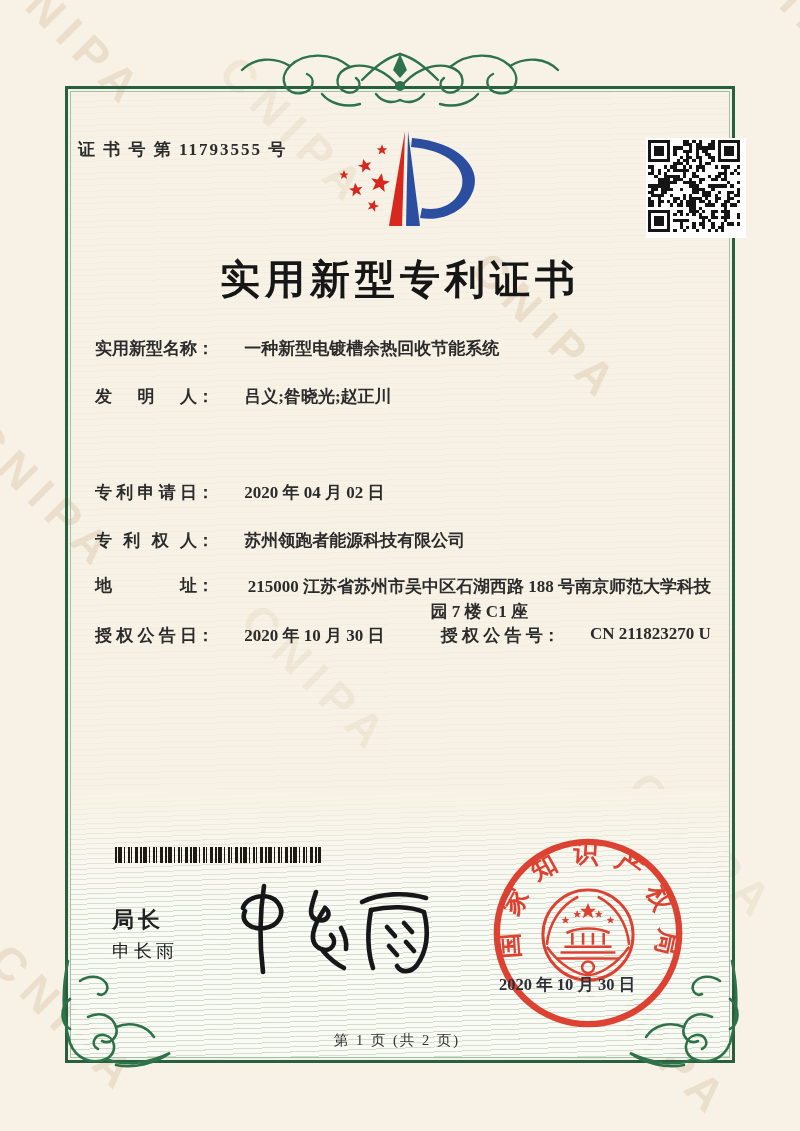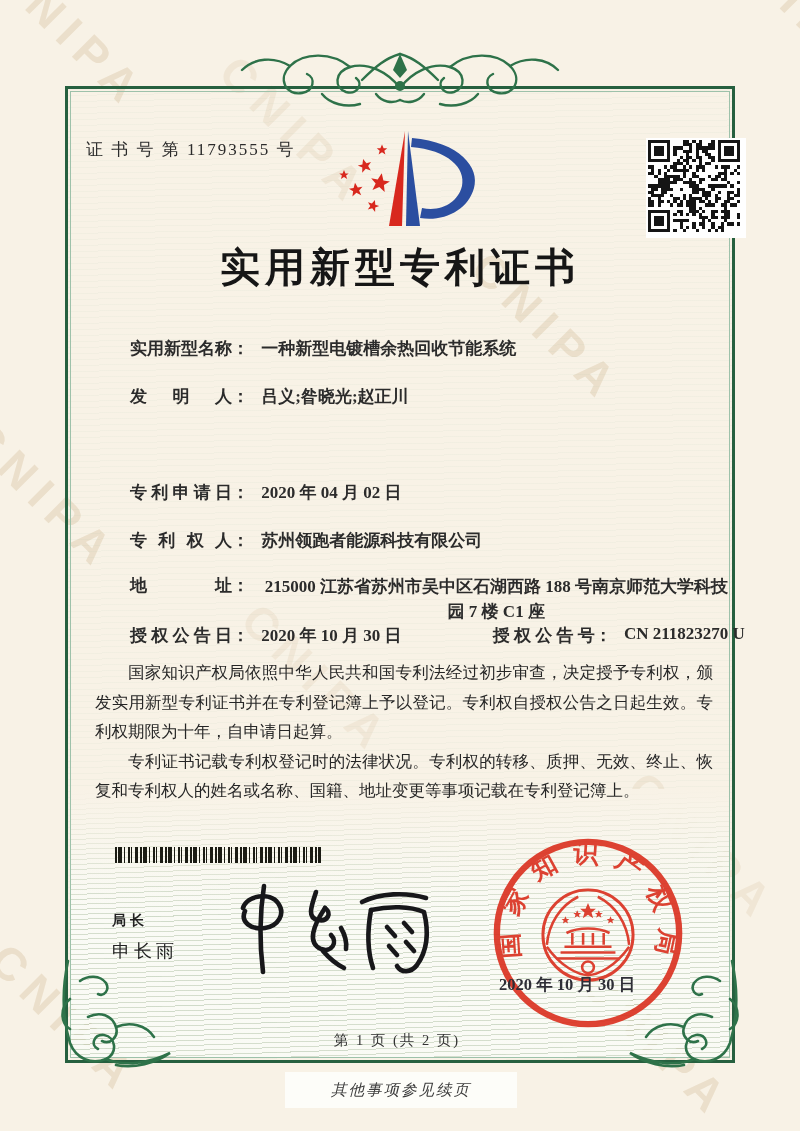--- a/index.html
+++ b/index.html
@@ -31,48 +31,48 @@
               linear-gradient(180deg,rgba(248,242,230,1) 0%,rgba(248,242,230,0) 45%),
               repeating-linear-gradient(178deg,rgba(120,168,138,0.28) 0 1px,rgba(250,251,246,0.95) 1px 5px);}
 
   .orn{position:absolute;z-index:3;}
   .orn-top{left:50%;top:34px;transform:translateX(-50%);}
   .orn-bl{left:58px;bottom:62px;}
   .orn-br{right:58px;bottom:62px;transform:scaleX(-1);}
 
   
   .abs{position:absolute;z-index:4;color:#2b2b2b;}
-  .cert-no{left:86px;top:138px;font-size:17px;font-weight:400;letter-spacing:2px;}
+  .cert-no{left:78px;top:138px;font-size:17px;font-weight:700;letter-spacing:2px;}
   .logo{left:332px;top:126px;}
   .qr{left:646px;top:138px;width:96px;height:96px;background:#fff;padding:2px;}
-  .doc-title{left:0;top:240px;width:800px;text-align:center;font-size:40px;font-weight:bold;
+  .doc-title{left:0;top:252px;width:800px;text-align:center;font-size:40px;font-weight:bold;
              letter-spacing:5px;color:#161616;}
 
   .frow{position:absolute;left:95px;z-index:4;font-size:17px;font-weight:600;color:#2b2b2b;white-space:nowrap;}
-  .flabel{display:inline-block;width:102px;text-align:justify;text-align-last:justify;vertical-align:top;margin-left:35px;}
+  .flabel{display:inline-block;width:102px;text-align:justify;text-align-last:justify;vertical-align:top;}
   .fcolon{display:inline-block;vertical-align:top;}
-  .fvalue{display:inline-block;margin-left:8px;vertical-align:top;}
+  .fvalue{display:inline-block;margin-left:26px;vertical-align:top;}
   .fvalue.wrap{white-space:normal;width:470px;line-height:25px;text-align:center;}
   .fpair2{display:inline-block;margin-left:52px;}
   .r1{top:337px}.r2{top:385px}.r3{top:433px}.r4{top:481px}.r5{top:529px}.r6{top:574px}.r7{top:624px}
 
   .paras{left:95px;top:658px;width:618px;font-size:16.5px;line-height:29.5px;
          text-align:justify;color:#262626;}
   .paras p{margin:0;text-indent:2em;}
 
   .barcode{left:115px;top:847px;width:206px;height:16px;z-index:4;
      background:repeating-linear-gradient(90deg,
        #1b1b14 0 2px,rgba(0,0,0,0) 2px 3px,
        #1b1b14 3px 7px,rgba(0,0,0,0) 7px 9px,
        #1b1b14 9px 10px,rgba(0,0,0,0) 10px 13px,
        #1b1b14 13px 15px,rgba(0,0,0,0) 15px 16px,
        #1b1b14 16px 17px,rgba(0,0,0,0) 17px 20px,
        #1b1b14 20px 23px,rgba(0,0,0,0) 23px 25px);}
 
-  .sig-role{left:112px;top:905px;font-size:14px;font-weight:bold;letter-spacing:4px;color:#222;margin-top:7px;}
+  .sig-role{left:112px;top:905px;font-size:22px;font-weight:bold;letter-spacing:4px;color:#222;}
   .sig-name{left:112px;top:939px;font-size:18px;font-weight:normal;letter-spacing:4px;color:#222;}
   .sig-script{left:228px;top:878px;z-index:4;}
 
   .seal{left:490px;top:835px;z-index:5;}
   .seal-date{left:499px;top:974px;width:140px;font-size:16.5px;font-weight:bold;
              color:#2e2e36;z-index:6;letter-spacing:0px;white-space:nowrap;}
 
   .pageno{left:65px;top:1031px;width:664px;text-align:center;font-size:14.5px;
           letter-spacing:2px;color:#333;z-index:4;}
 
@@ -500,24 +500,20 @@
   </div>
   <div class="frow r7">
     <span class="flabel">授权公告日</span><span class="fcolon">：</span>
     <span class="fvalue">2020 年 10 月 30 日</span>
     <span class="fpair2">
       <span class="flabel">授权公告号</span><span class="fcolon">：</span>
       <span class="fvalue">CN 211823270 U</span>
     </span>
   </div>
 
-  <div class="abs paras">
-    <p>国家知识产权局依照中华人民共和国专利法经过初步审查，决定授予专利权，颁发实用新型专利证书并在专利登记簿上予以登记。专利权自授权公告之日起生效。专利权期限为十年，自申请日起算。</p>
-    <p>专利证书记载专利权登记时的法律状况。专利权的转移、质押、无效、终止、恢复和专利权人的姓名或名称、国籍、地址变更等事项记载在专利登记簿上。</p>
-  </div>
 
   <div class="abs barcode"></div>
 
   <div class="abs sig-role">局长</div>
   <div class="abs sig-name">申长雨</div>
 
   <svg class="abs sig-script" width="215" height="102" viewBox="0 0 215 102">
     <g stroke="#17171a" fill="none" stroke-width="4.6" stroke-linecap="round" stroke-linejoin="round">
       <path d="M36,8 C32,34 31,62 35,94"></path>
       <path d="M15,30 C19,17 42,14 50,25 C58,36 50,48 37,50 C23,52 12,44 17,33"></path>
@@ -558,17 +554,14 @@
         <path d="M-42,10 C-40,-12 -28,-30 -10,-39"></path>
         <path d="M42,10 C40,-12 28,-30 10,-39"></path>
         <path d="M-42,12 C-28,32 -10,41 0,41 C10,41 28,32 42,12"></path>
       </g>
     </g>
   </svg>
   <div class="abs seal-date">2020 年 10 月 30 日</div>
 
   <div class="abs pageno">第 1 页 (共 2 页)</div>
 
-  <div class="abs footnote-box">
-    <span class="footnote">其他事项参见续页</span>
-  </div>
 
 </div>
 
 </body></html>

